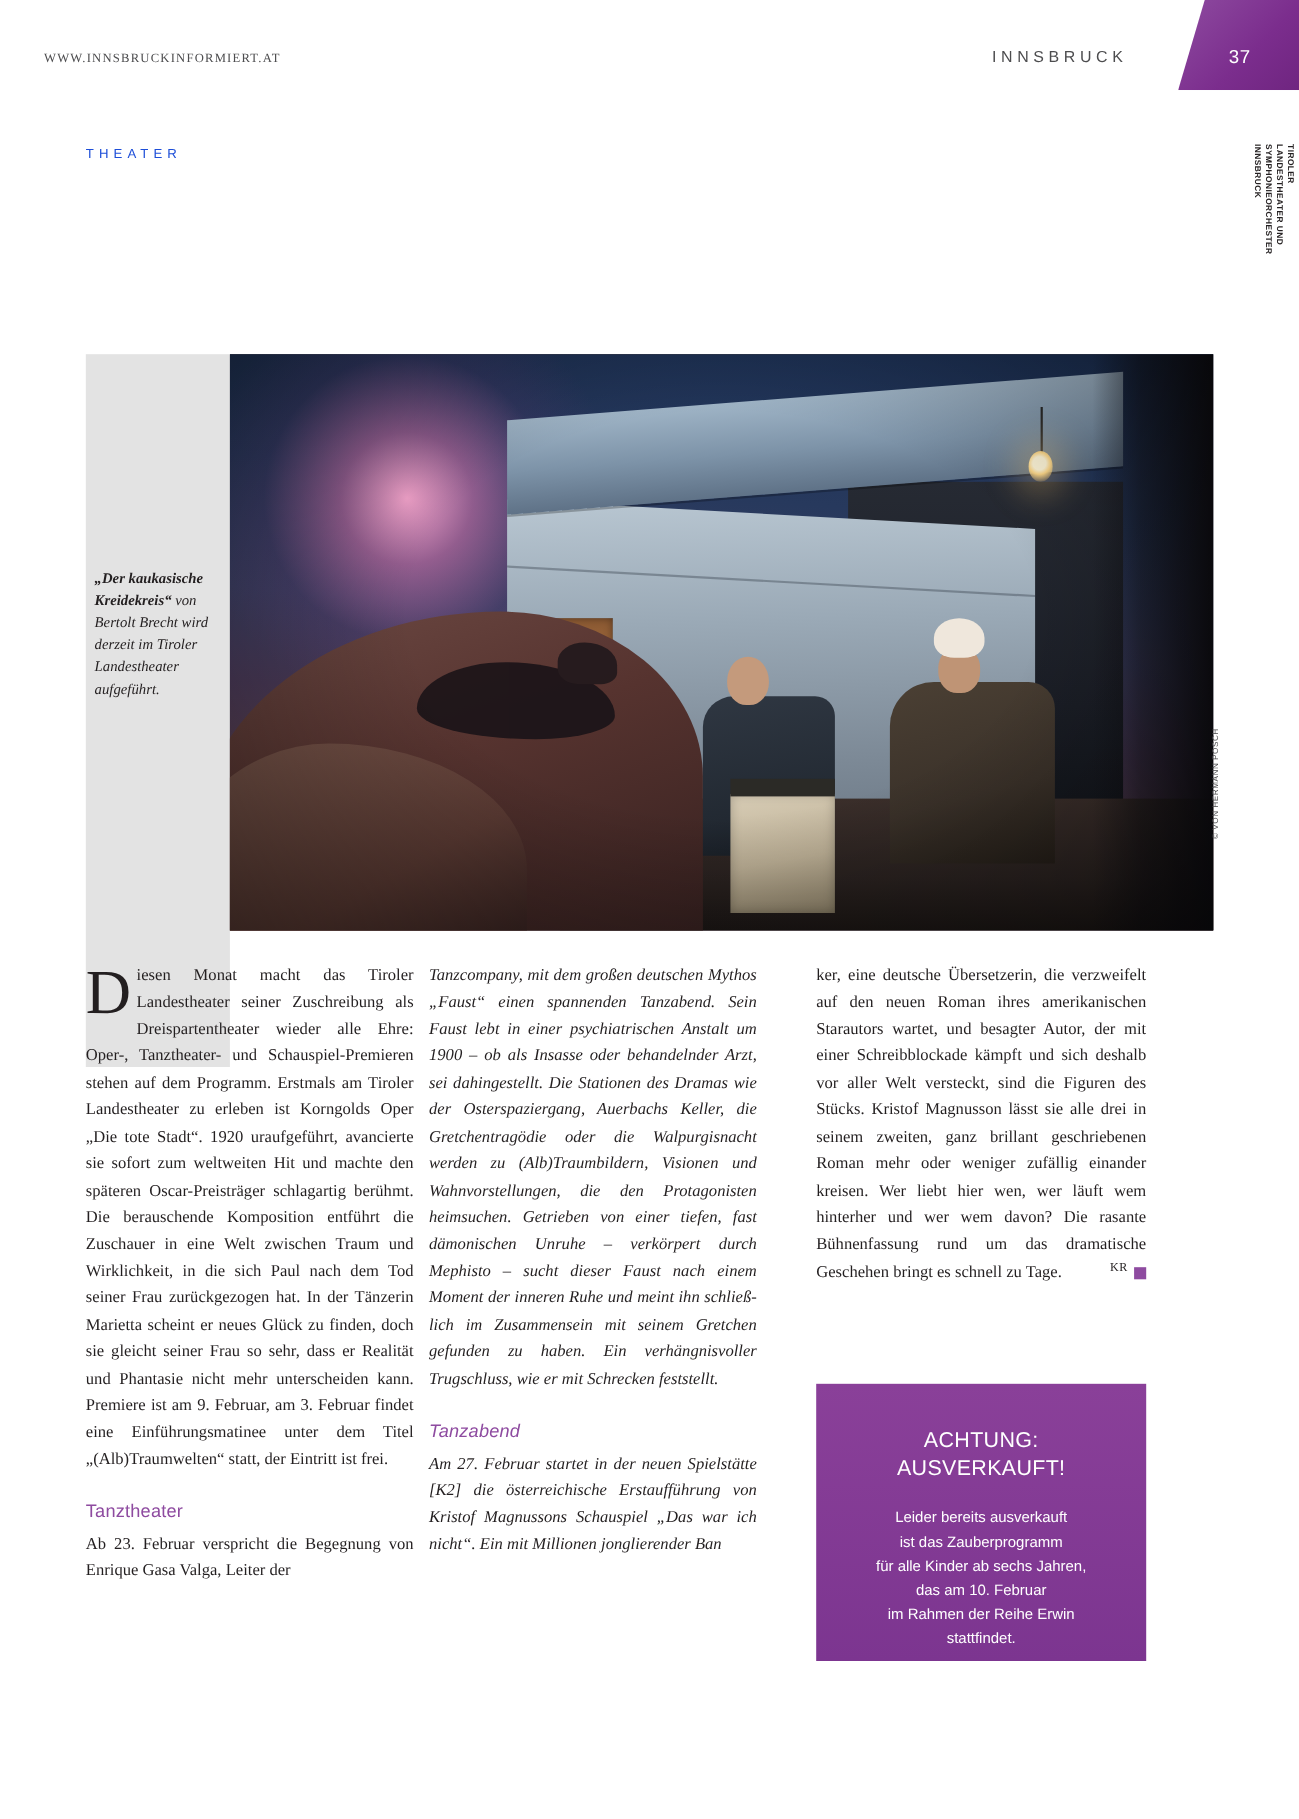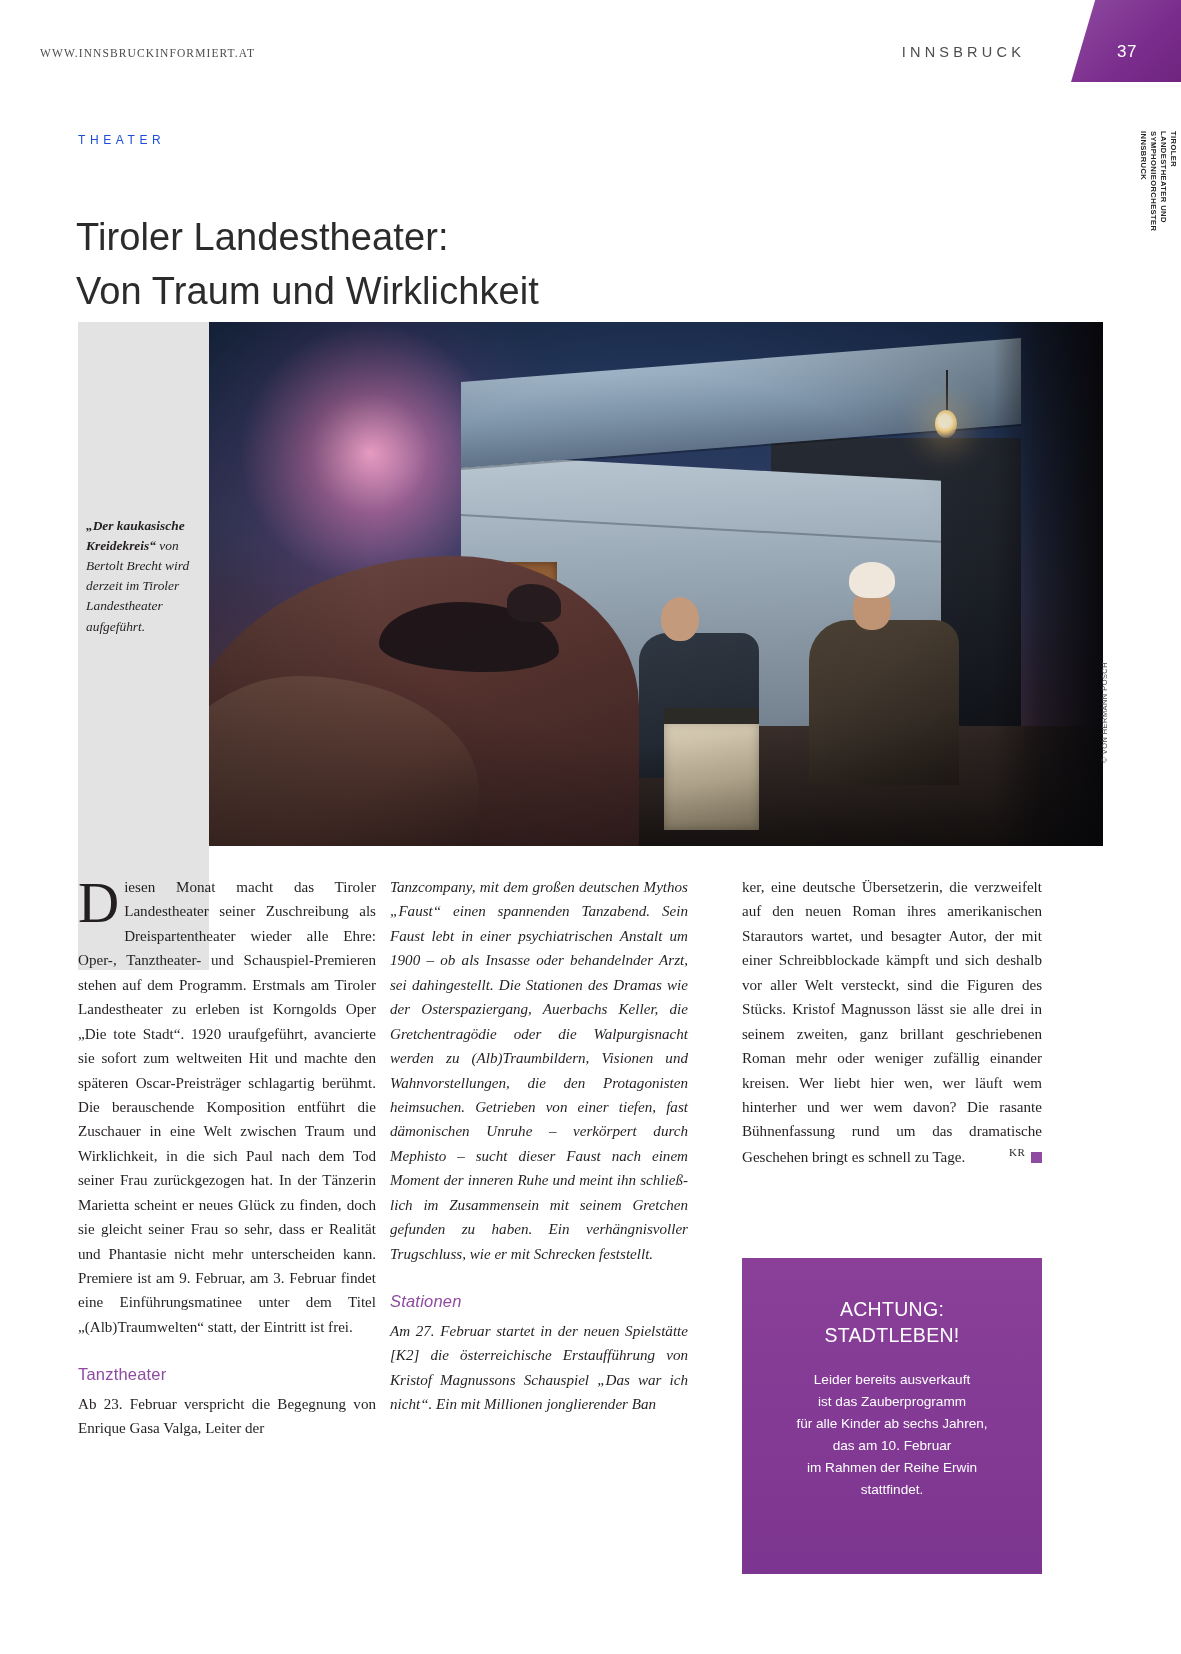--- a/index.html
+++ b/index.html
@@ -434,21 +434,21 @@
     float: right;
     margin-top: 8px;
   }
 
   
   .notice {
     position: absolute;
     left: 742px;
     top: 1258px;
     width: 300px;
-    height: 316px;
+    height: 252px;
     background: #7c3590;
     background: linear-gradient(180deg, #8a4099 0%, #7c3590 100%);
     color: #ffffff;
     text-align: center;
   }
   .notice .n-title {
     font-family: "Liberation Sans", sans-serif;
     font-size: 19.5px;
     line-height: 1.35;
     margin-top: 38px;
@@ -469,24 +469,20 @@
 
 <div class="page">
 
   <div class="site-url">WWW.INNSBRUCKINFORMIERT.AT</div>
   <div class="section-label">INNSBRUCK</div>
   <div class="corner-tab">
     <div class="pagenum">37</div>
   </div>
 
   <div class="kicker">THEATER</div>
-  <h1 class="headline">
-    <span>Tiroler Landestheater:</span>
-    <span>Von Traum und Wirklichkeit</span>
-  </h1>
 
   <div class="logo-rot">
     <div class="txt">
       <div>TIROLER</div>
       <div>LANDESTHEATER UND</div>
       <div>SYMPHONIEORCHESTER</div>
       <div>INNSBRUCK</div>
     </div>
   </div>
 
@@ -534,32 +530,32 @@
   </div>
 
   <div class="col c1">
     <p><span class="dropcap">D</span><span>iesen Monat macht das Tiroler Landestheater seiner Zuschrei­bung als Dreispartentheater wieder alle Ehre: Oper-, Tanztheater- und Schauspiel-Premieren stehen auf dem Programm. Erstmals am Tiroler Landestheater zu erleben ist Korngolds Oper „Die tote Stadt“. 1920 uraufge­führt, avancierte sie sofort zum weltwei­ten Hit und machte den späteren Oscar-Preisträger schlagartig berühmt. Die berauschende Komposition entführt die Zuschauer in eine Welt zwischen Traum und Wirklichkeit, in die sich Paul nach dem Tod seiner Frau zurückgezogen hat. In der Tänzerin Marietta scheint er neues Glück zu finden, doch sie gleicht seiner Frau so sehr, dass er Realität und Phantasie nicht mehr unterscheiden kann. Premiere ist am 9. Februar, am 3. Februar  findet eine Einführungsmati­nee unter dem Titel „(Alb)Traumwelten“ statt, der Eintritt ist frei.</span></p>
     <div class="subhead">Tanztheater</div>
     <p>Ab 23. Februar verspricht die Begeg­nung von Enrique Gasa Valga, Leiter der</p>
   </div>
 
   <div class="col c2">
     <p>Tanzcompany, mit dem großen deut­schen Mythos „Faust“ einen spannen­den Tanzabend. Sein Faust lebt in einer psychiatrischen Anstalt um 1900 – ob als Insasse oder behandelnder Arzt, sei dahingestellt. Die Stationen des Dramas wie der Osterspaziergang, Auerbachs Keller, die Gretchentragö­die oder die Walpurgisnacht werden zu (Alb)Traumbildern, Visionen und Wahnvorstellungen, die den Protago­nisten heimsuchen. Getrieben von ei­ner tiefen, fast dämonischen Unruhe – verkörpert durch Mephisto – sucht dieser Faust nach einem Moment der inneren Ruhe und meint ihn schließ­lich im Zusammensein mit seinem Gretchen gefunden zu haben. Ein ver­hängnisvoller Trugschluss, wie er mit Schrecken feststellt.</p>
-    <div class="subhead">Stationen</div>
+    <div class="subhead">Tanzabend</div>
     <p>Am 27. Februar startet in der neuen Spielstätte [K2] die österreichische Erstaufführung von Kristof Magnus­sons Schauspiel „Das war ich nicht“. Ein mit Millionen jonglierender Ban­</p>
   </div>
 
   <div class="col c3">
     <p><span>ker, eine deutsche Übersetzerin, die verzweifelt auf den neuen Roman ih­res amerikanischen Starautors war­tet, und besagter Autor, der mit einer Schreibblockade kämpft und sich des­halb vor aller Welt versteckt, sind die Figuren des Stücks. Kristof Magnusson lässt sie alle drei in seinem zweiten, ganz brillant geschriebenen Roman mehr oder weniger zufällig einander kreisen. Wer liebt hier wen, wer läuft wem hinterher und wer wem davon? Die rasante Bühnenfassung rund um das dramatische Geschehen bringt es schnell zu Tage. </span><span class="initials">KR</span><span class="endmark"></span></p>
   </div>
 
   <div class="notice">
     <div class="n-title">
       <span>ACHTUNG:</span>
-      <span>STADTLEBEN!</span>
+      <span>AUSVERKAUFT!</span>
     </div>
     <div class="n-body">
       <span>Leider bereits ausverkauft</span>
       <span>ist das Zauberprogramm</span>
       <span>für alle Kinder ab sechs Jahren,</span>
       <span>das am 10. Februar</span>
       <span>im Rahmen der Reihe Erwin</span>
       <span>stattfindet.</span>
     </div>
   </div>

